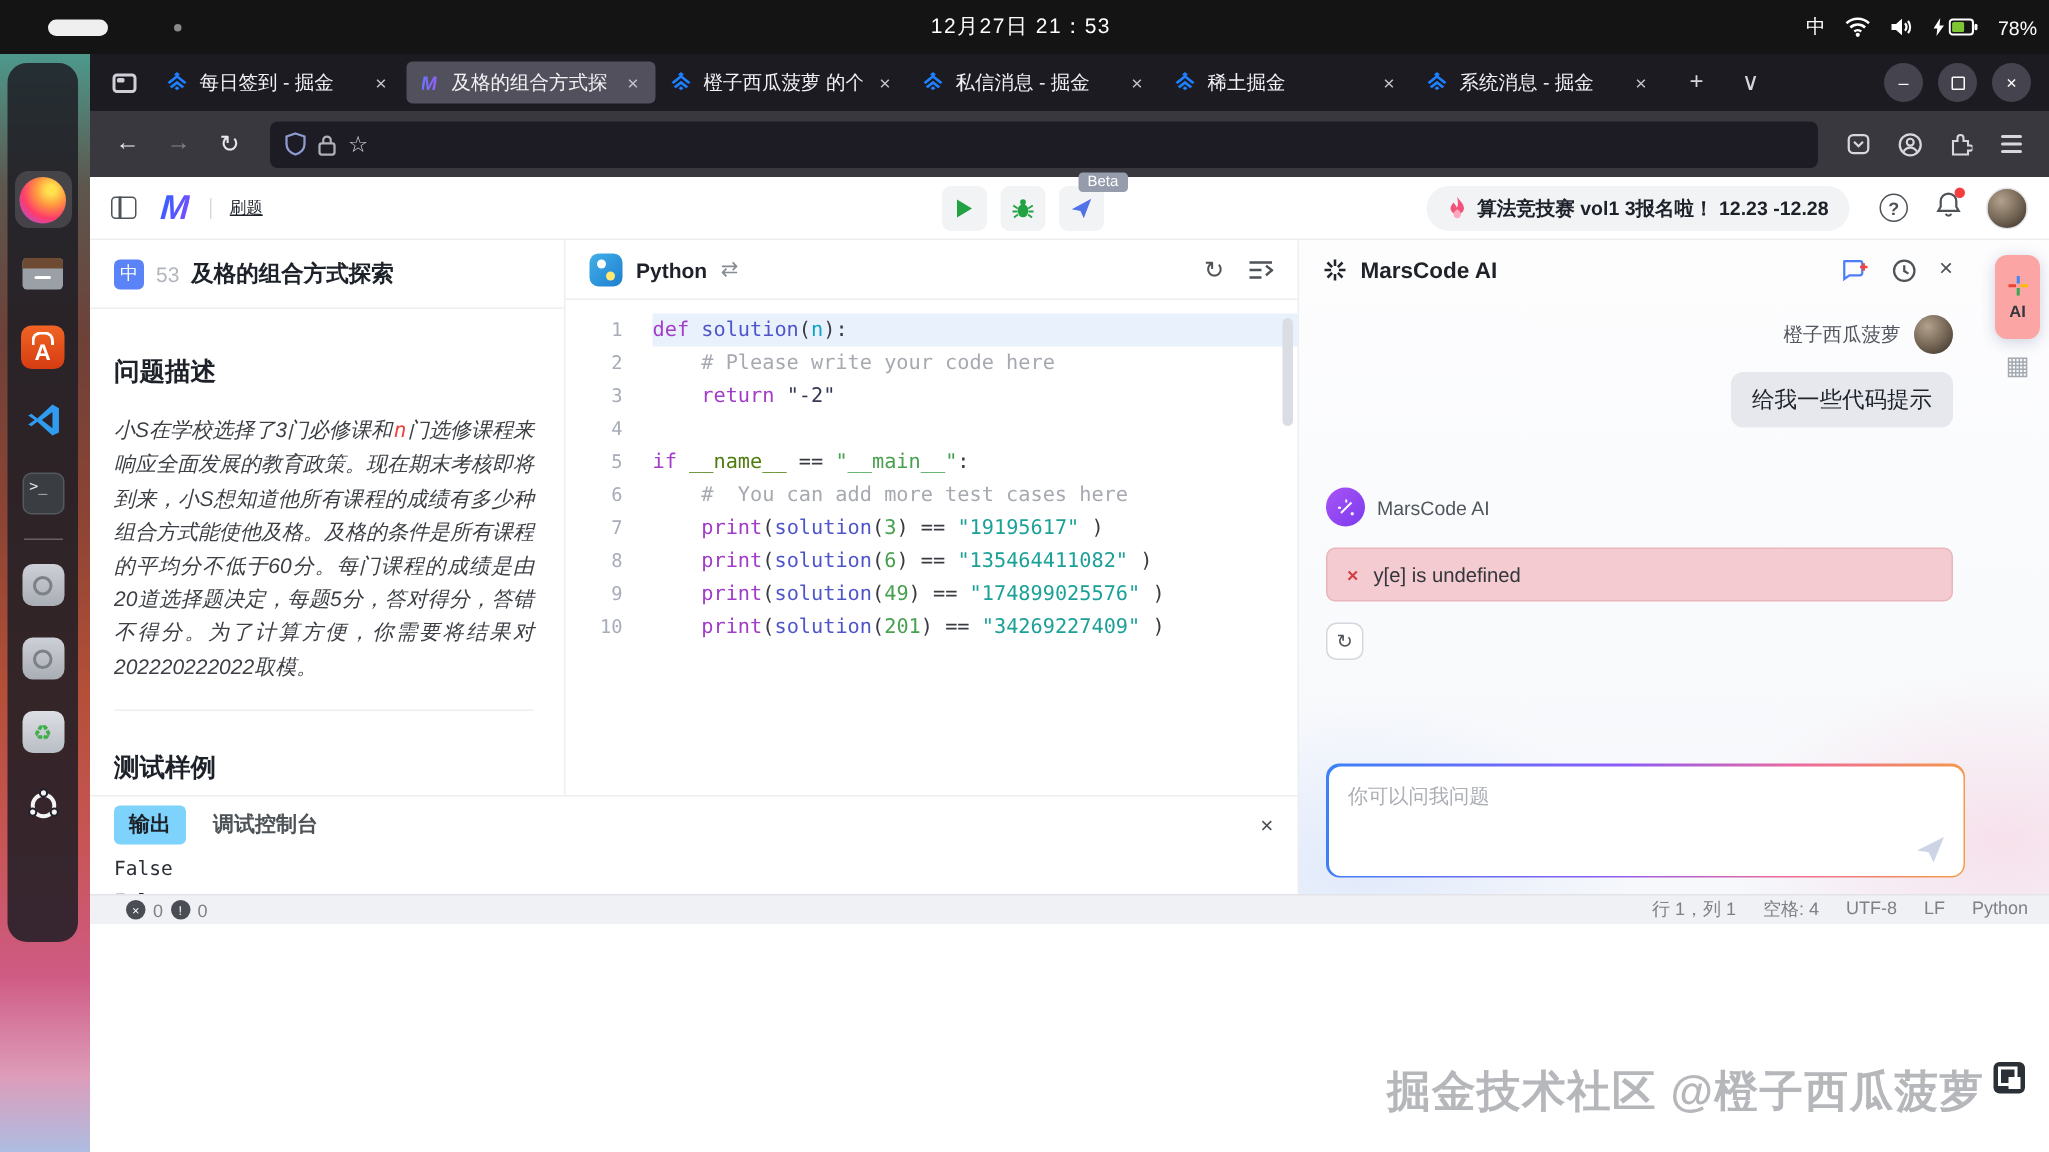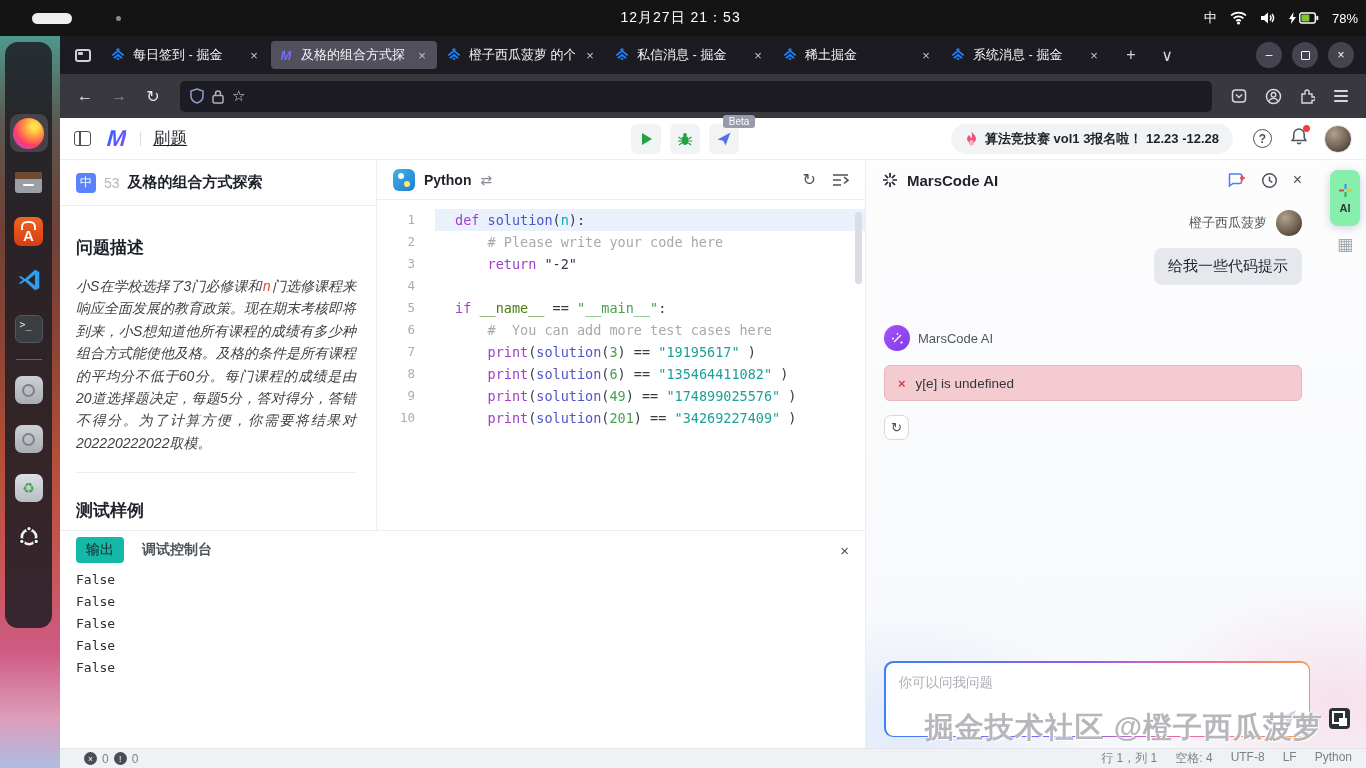--- a/index.html
+++ b/index.html
@@ -29,21 +29,21 @@
   .ic-software { width:29px; height:29px; border-radius:7px; background:linear-gradient(180deg,#f06423,#d63d12); color:#fff; font-weight:bold; font-size:15px; display:flex; align-items:flex-end; justify-content:center; position:relative; padding-bottom:2px; }
   .ic-software::before { content:""; position:absolute; top:4px; width:11px; height:7px; border:2px solid #fff; border-bottom:none; border-radius:6px 6px 0 0; }
   .ic-terminal { width:28px; height:28px; border-radius:6px; background:#3a3d42; border:1px solid #55585e; color:#e8e8e8; font-family:"DejaVu Sans Mono",monospace; font-size:10px; padding:3px 0 0 4px; }
   .ic-disc { width:28px; height:28px; border-radius:7px; background:linear-gradient(180deg,#cdd0d6,#a9adb4); display:flex; align-items:center; justify-content:center; }
   .ic-disc i { width:13px; height:13px; border:2px solid #7c8087; border-radius:50%; display:block; }
   .ic-trash { width:28px; height:28px; border-radius:7px; background:linear-gradient(180deg,#dcdfe4,#b9bdc4); color:#3fae49; font-size:14px; display:flex; align-items:center; justify-content:center; }
   .dock-divider { width:26px; height:1px; background:rgba(255,255,255,.28); }
   .ic-ubuntu { width:30px; height:30px; display:flex; align-items:center; justify-content:center; }
 
   
-  .window { position:absolute; left:60px; top:36px; width:1306px; height:732px; display:flex; flex-direction:column; }
+  .window { position:absolute; left:60px; top:36px; width:1306px; height:580px; display:flex; flex-direction:column; }
   .tabbar { height:38px; background:#1c1b22; display:flex; align-items:center; padding:0 4px; flex:none; }
   .ffview-btn { width:34px; height:28px; border-radius:4px; display:flex; align-items:center; justify-content:center; margin:0 2px; }
   .ffview-glyph { width:16px; height:13px; border:2px solid #cfcfd8; border-radius:3px; position:relative; }
   .ffview-glyph::before { content:""; position:absolute; left:1px; top:1px; width:5px; height:3px; background:#cfcfd8; border-radius:1px; }
   .tab { width:166px; height:28px; margin:0 1px; border-radius:4px; display:flex; align-items:center; gap:7px; padding:0 7px; color:#f2f2f5; font-size:13px; position:relative; flex:none; }
   .tab.active { background:#52505d; }
   .tab-title { flex:1; overflow:hidden; white-space:nowrap; }
   .tab-close { color:#c3c3cc; font-size:13px; width:16px; text-align:center; border-radius:3px; flex:none; }
   .tab-favicon { width:16px; height:16px; flex:none; display:flex; align-items:center; justify-content:center; }
   .fav-m { font-weight:900; font-style:italic; font-size:13px; background:linear-gradient(100deg,#5f7bff,#9a5cff); -webkit-background-clip:text; background-clip:text; color:transparent; }
@@ -64,21 +64,21 @@
   .hamburger { display:flex; flex-direction:column; gap:3px; }
   .hamburger i { width:14px; height:1.8px; background:#d7d7de; border-radius:1px; display:block; }
 
   
   .page { flex:1; background:#fff; display:flex; flex-direction:column; min-height:0; position:relative; }
   .topnav { height:42px; border-bottom:1px solid #eceef1; display:flex; align-items:center; padding:0 14px; flex:none; }
   .panel-toggle { width:17px; height:15px; border:1.8px solid #4e5358; border-radius:3px; position:relative; }
   .panel-toggle::before { content:""; position:absolute; left:4px; top:-1px; bottom:-1px; width:1.8px; background:#4e5358; }
   .brand-m { font-weight:900; font-style:italic; font-size:23px; margin-left:16px; background:linear-gradient(100deg,#2e62ff,#7a4dff); -webkit-background-clip:text; background-clip:text; color:transparent; transform:skewX(-4deg); }
   .nav-sep { width:1px; height:14px; background:#d8dade; margin:0 12px 0 14px; }
-  .nav-section { font-size:17px; color:#1d2129;text-decoration:underline; }
+  .nav-section { font-size:11px; color:#1d2129;text-decoration:underline; }
   .grow-a { flex-grow:2.1; }
   .grow-b { flex-grow:1.0; }
   .run-group { display:flex; gap:9px; align-items:center; }
   .tool-btn { width:30px; height:30px; background:#f2f3f5; border-radius:6px; display:flex; align-items:center; justify-content:center; position:relative; }
   .beta-badge { position:absolute; top:-9px; right:-16px; background:#969cab; color:#fff; font-size:10px; padding:1px 6px; border-radius:3px; }
   .banner-pill { height:30px; background:#f2f3f5; border-radius:15px; display:flex; align-items:center; gap:7px; padding:0 14px; font-size:13px; color:#1d2129; font-weight:600; }
   .help-circle { width:19px; height:19px; border:1.7px solid #4e5358; border-radius:50%; color:#4e5358; font-size:12px; font-weight:bold; display:flex; align-items:center; justify-content:center; margin-left:20px; }
   .bell-wrap { position:relative; margin-left:18px; }
   .bell-dot { position:absolute; right:-2px; top:-2px; width:7px; height:7px; background:#f53f3f; border-radius:50%; }
   .avatar { width:28px; height:28px; border-radius:50%; background:radial-gradient(circle at 35% 30%, #b3a18c, #6b5d4d 60%, #2f2a24); margin-left:16px; border:1px solid #e5e6eb; }
@@ -104,30 +104,30 @@
   .ed-head { height:40px; border-bottom:1px solid #eceef1; display:flex; align-items:center; padding:0 16px; gap:9px; flex:none; }
   .py-icon { width:22px; height:22px; border-radius:6px; background:linear-gradient(135deg,#41b0e8,#1f7ed0); position:relative; flex:none; }
   .py-icon::before { content:""; position:absolute; left:5px; top:4px; width:6px; height:6px; border-radius:50%; background:#fff; }
   .py-icon::after { content:""; position:absolute; right:5px; bottom:4px; width:6px; height:6px; border-radius:50%; background:#ffe873; }
   .ed-lang { font-size:14px; font-weight:600; color:#1d2129; }
   .ed-swap { color:#868b94; font-size:14px; }
   .ed-actions { margin-left:auto; display:flex; gap:16px; align-items:center; color:#4e5358; font-size:16px; }
   .ed-body { flex:1; font-family:"DejaVu Sans Mono",monospace; font-size:13.5px; padding-top:9px; position:relative; }
   .code-row { display:flex; height:22px; line-height:22px; }
   .code-gutter { width:58px; flex:none; text-align:right; padding-right:20px; color:#a7adb8; font-size:12.5px; }
-  .code-text { flex:1; white-space:pre; padding-left:20px; color:#383b42; }
+  .code-text { flex:1; white-space:pre; color:#383b42; }
   .code-row.hl .code-text { background:#e9f1fd; }
   .tok-kw{color:#a13dc8;} .tok-fn{color:#4e55c9;} .tok-var{color:#0fa4c4;} .tok-var2{color:#4d7c0f;}
   .tok-str{color:#1ca198;} .tok-strg{color:#47a14f;} .tok-strd{color:#343853;} .tok-num{color:#47a14f;} .tok-com{color:#a6a9b0;} .tok-pl{color:#383b42;}
   .ed-scrollbar { position:absolute; right:3px; top:12px; width:7px; height:72px; background:#dadde3; border-radius:4px; }
 
   
   .output { flex:1; border-top:1px solid #eceef1; display:flex; flex-direction:column; min-height:0; }
   .out-head { height:38px; display:flex; align-items:center; gap:18px; padding:0 16px; flex:none; }
-  .out-tab-active { font-size:14px; font-weight:normal; color:#1d2129; background:#14b8a6; padding:4px 10px; border-radius:4px; }
+  .out-tab-active { font-size:14px; font-weight:bold; color:#1d2129; background:#7dd3fc; padding:4px 10px; border-radius:4px; }
   .out-tab { font-size:14px; color:#4e5358;font-weight:bold; }
   .out-close { margin-left:auto; color:#4e5358; font-size:15px; }
   .out-body { padding:0 16px; overflow:hidden; }
   .out-note { font-size:13px; color:#2b2f36; height:22px; line-height:18px; overflow:hidden; }
   .out-false { font-family:"DejaVu Sans Mono",monospace; font-size:13px; color:#2b2f36; height:22px; line-height:22px; }
 
   
   .ai { flex:1; min-width:0; position:relative; background:
       radial-gradient(260px 160px at 94% 92%, rgba(246,205,222,.55), transparent 70%),
       radial-gradient(260px 160px at 8% 96%, rgba(205,220,250,.5), transparent 70%),
@@ -154,21 +154,21 @@
   .ai-placeholder { font-size:13.5px; color:#abaeb5; }
   .send-icon { position:absolute; right:11px; bottom:7px; }
 
   
   .statusbar { height:20px; background:#f0f1f4; border-top:1px solid #e3e4e8; display:flex; align-items:center; padding:0 14px 0 24px; font-size:12px; color:#7d8087; flex:none; }
   .sb-counts { display:flex; align-items:center; gap:5px; }
   .sb-ic { width:13px; height:13px; border-radius:50%; background:#4b4d55; color:#fff; font-size:8.5px; display:flex; align-items:center; justify-content:center; }
   .sb-right { margin-left:auto; display:flex; gap:18px; }
 
   
-  .float-ai-card { position:absolute; right:6px; top:170px; width:30px; height:56px; background:#86efac; border-radius:8px;
+  .float-ai-card { position:absolute; right:6px; top:170px; width:30px; height:56px; background:#fca5a5; border-radius:8px;
       box-shadow:0 2px 10px rgba(40,60,120,.22); display:flex; flex-direction:column; align-items:center; justify-content:center; gap:4px; z-index:30; }
   .float-ai-label { font-size:11px; font-weight:bold; color:#33363c; }
   .float-grid { position:absolute; right:13px; top:234px; color:#a3a8b1; font-size:17px; z-index:30; }
 
   
   .watermark { position:absolute; right:16px; bottom:20px; font-size:29px; font-weight:bold; letter-spacing:1px;
       color:rgba(128,131,138,.58); text-shadow:1px 1px 0 rgba(255,255,255,.95), -1px -1px 0 rgba(255,255,255,.95); z-index:40;
       display:flex; align-items:flex-start; gap:6px; pointer-events:none; }
   .wm-logo { display:inline-block; width:21px; height:21px; background:#2b2f36; border-radius:4px; position:relative; }
   .wm-logo::before { content:""; position:absolute; left:3px; top:3px; width:9px; height:9px; border:2px solid #fff; }

